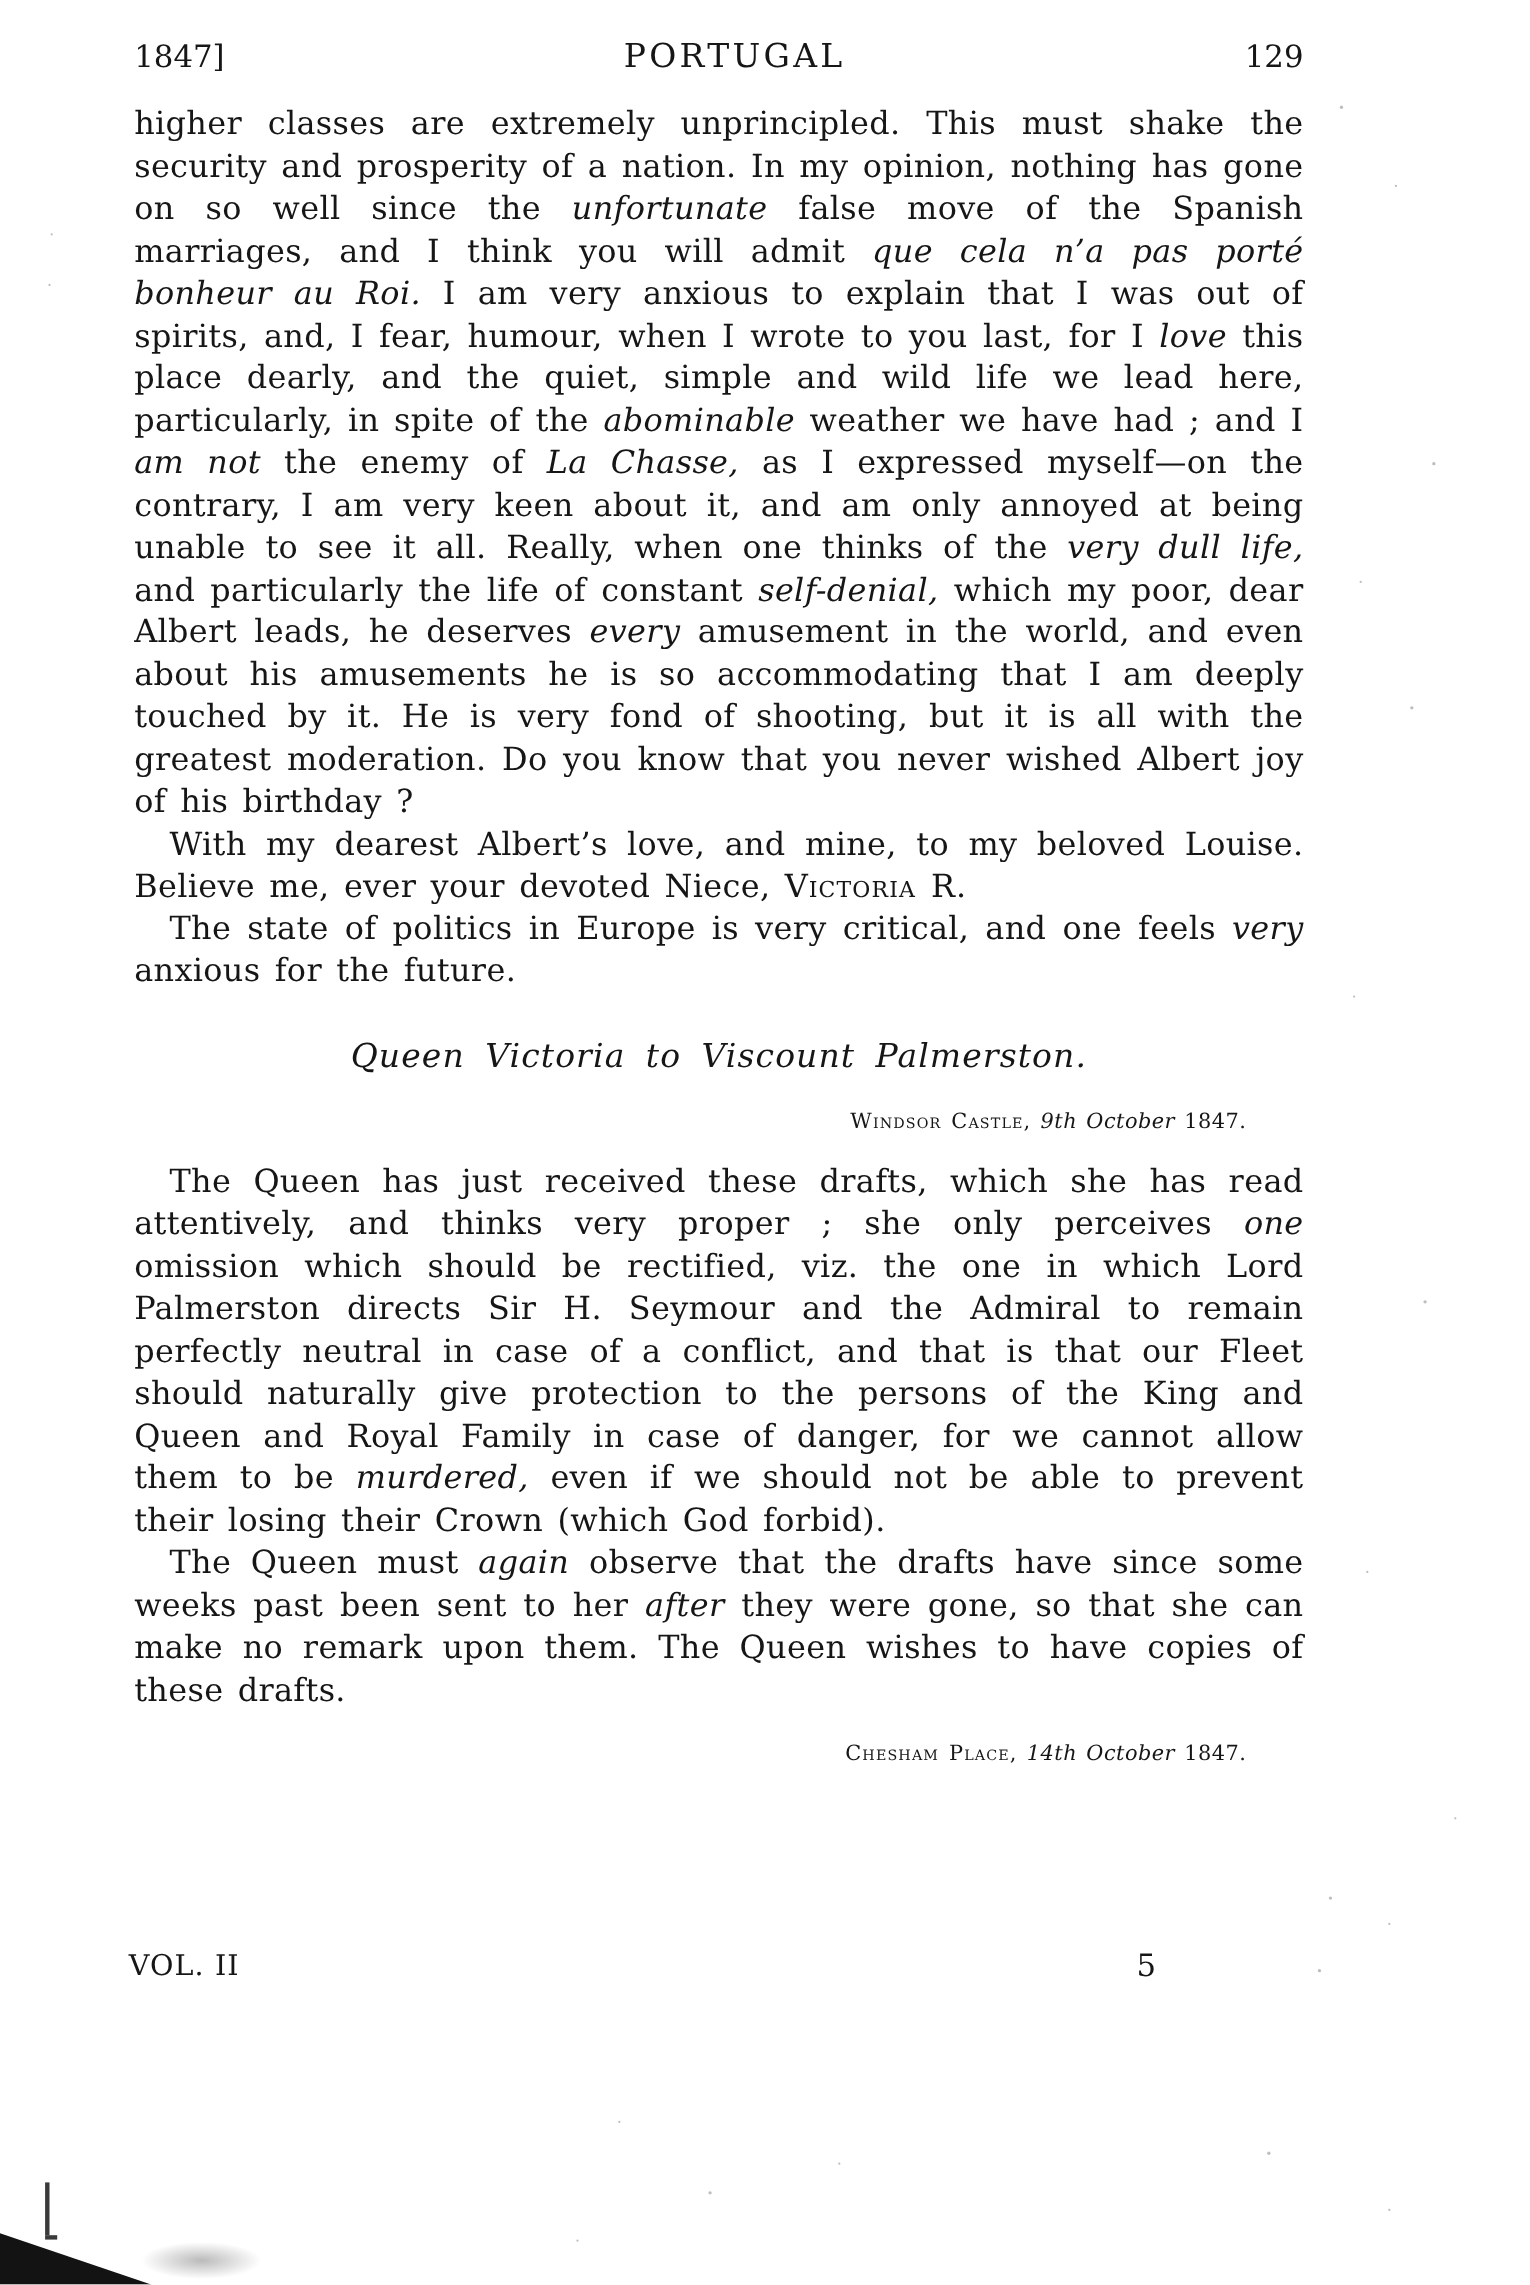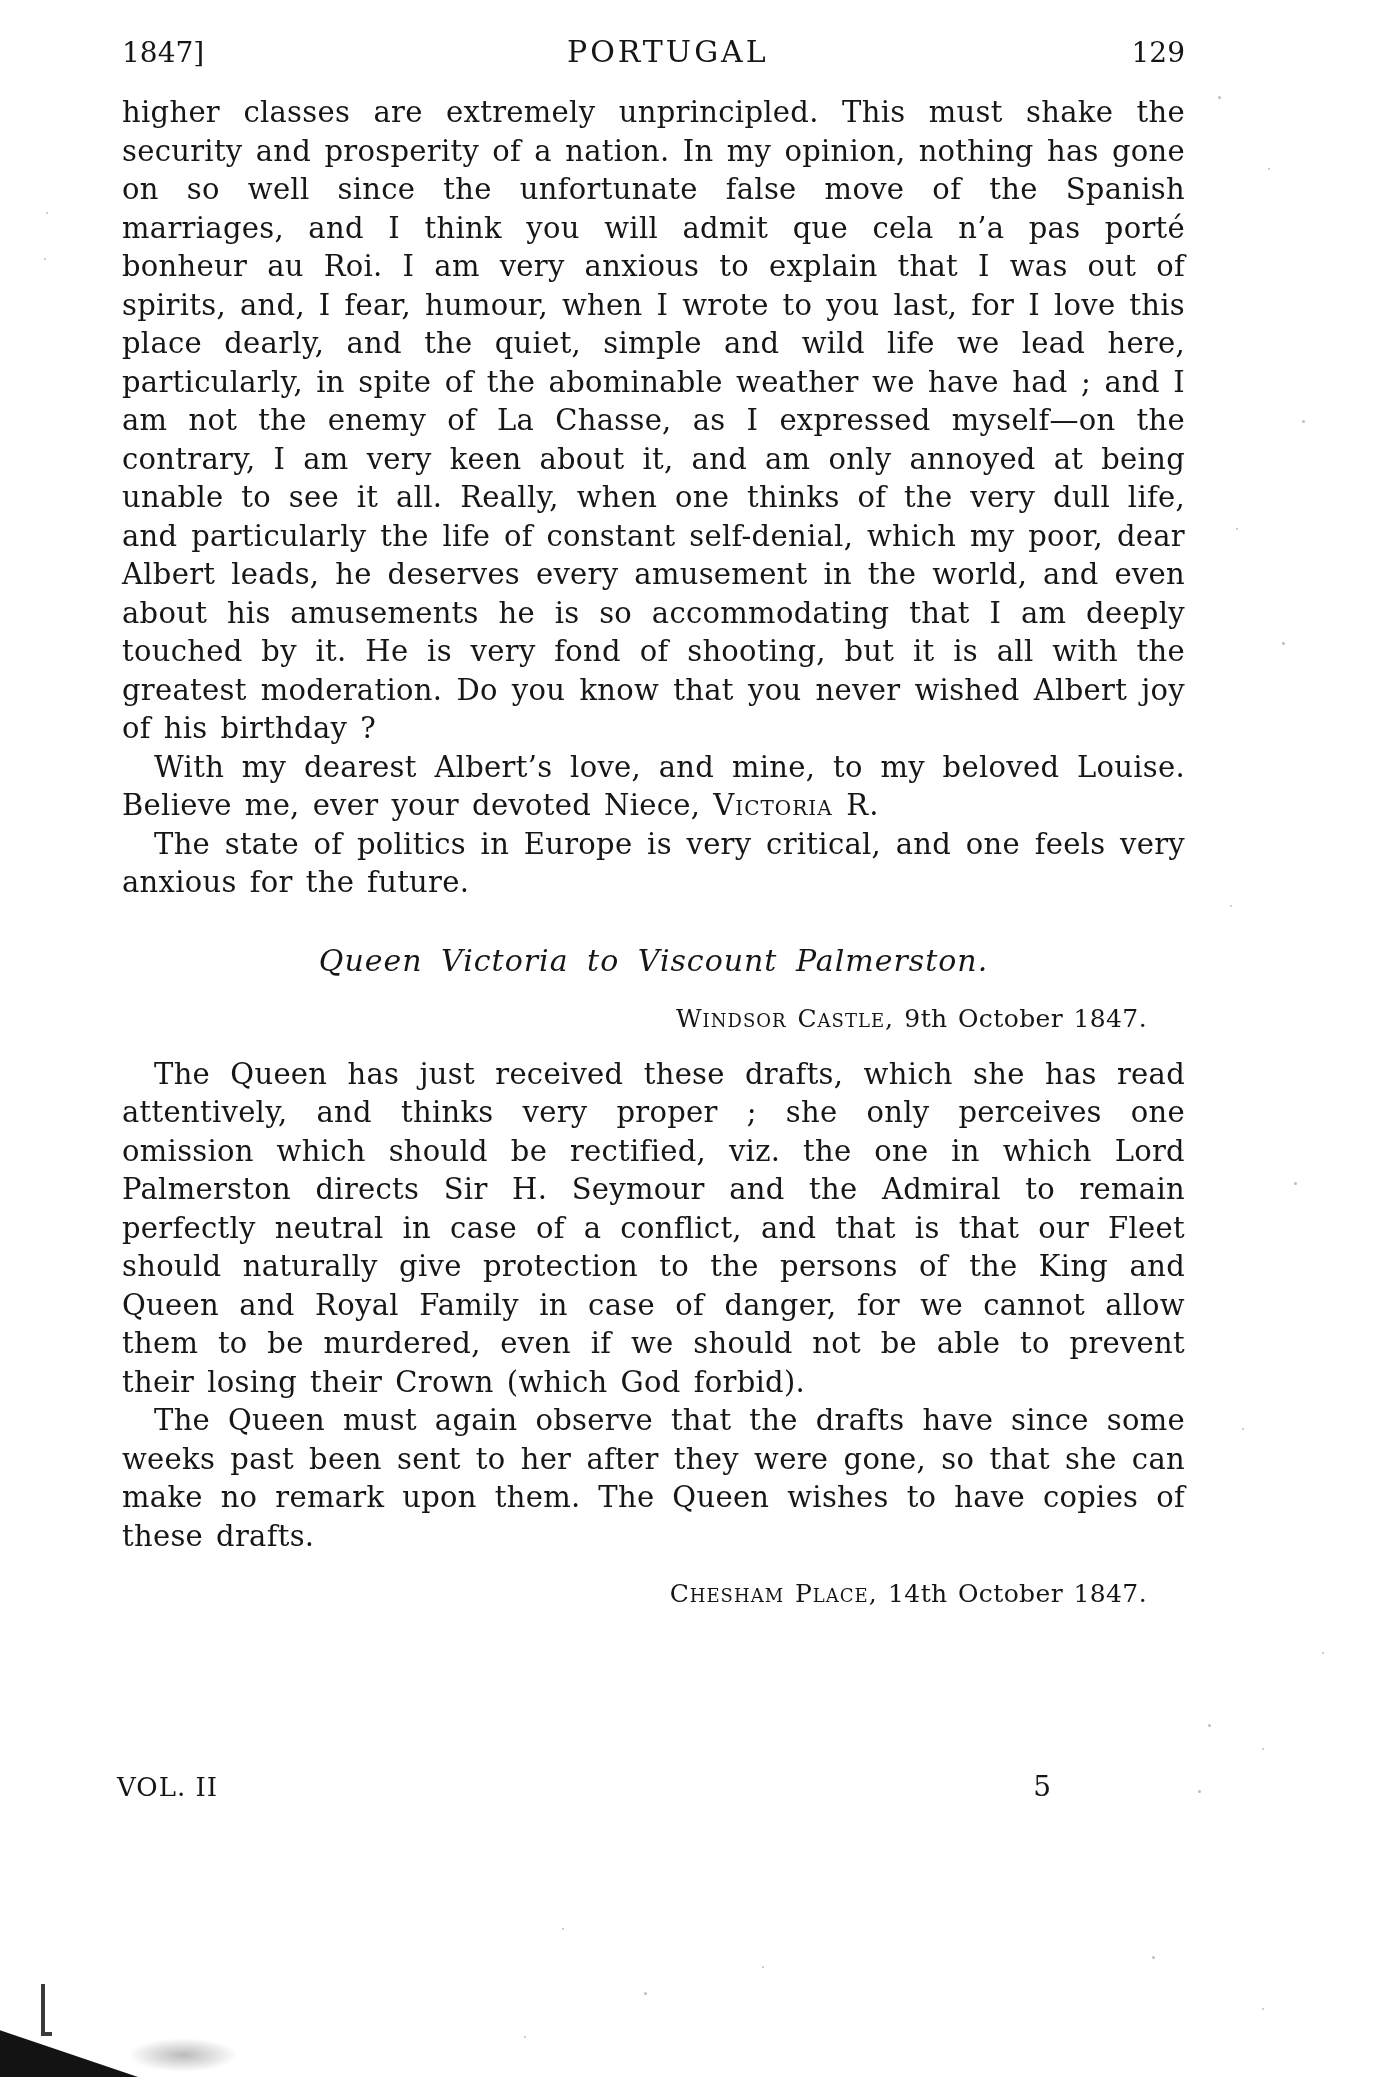--- a/index.html
+++ b/index.html
@@ -42,27 +42,27 @@
   .block.heading {
     text-align: center;
     font-style: italic;
     font-size: 30px;
     letter-spacing: 1px;
     word-spacing: 8px;
     margin-top: 40px;
   }
   .block.dateline {
     text-align: right;
-    font-size: 25px;
+    font-size: 19px;
     letter-spacing: 0.4px;
     word-spacing: 2px;
-    margin: 20px 38px 16px 0;
+    margin: 20px 52px 16px 0;
   }
   .seg.normal { font-style: normal; }
-  .seg.italic { }
+  .seg.italic { font-style: italic; }
   .seg.smallcaps { font-variant: small-caps; letter-spacing: 1px; }
   
   .page-footer {
     position: absolute;
     top: 1770px; left: 117px;
     width: 1063px;
     display: flex;
     justify-content: space-between;
     align-items: center;
     font-size: 26px;

